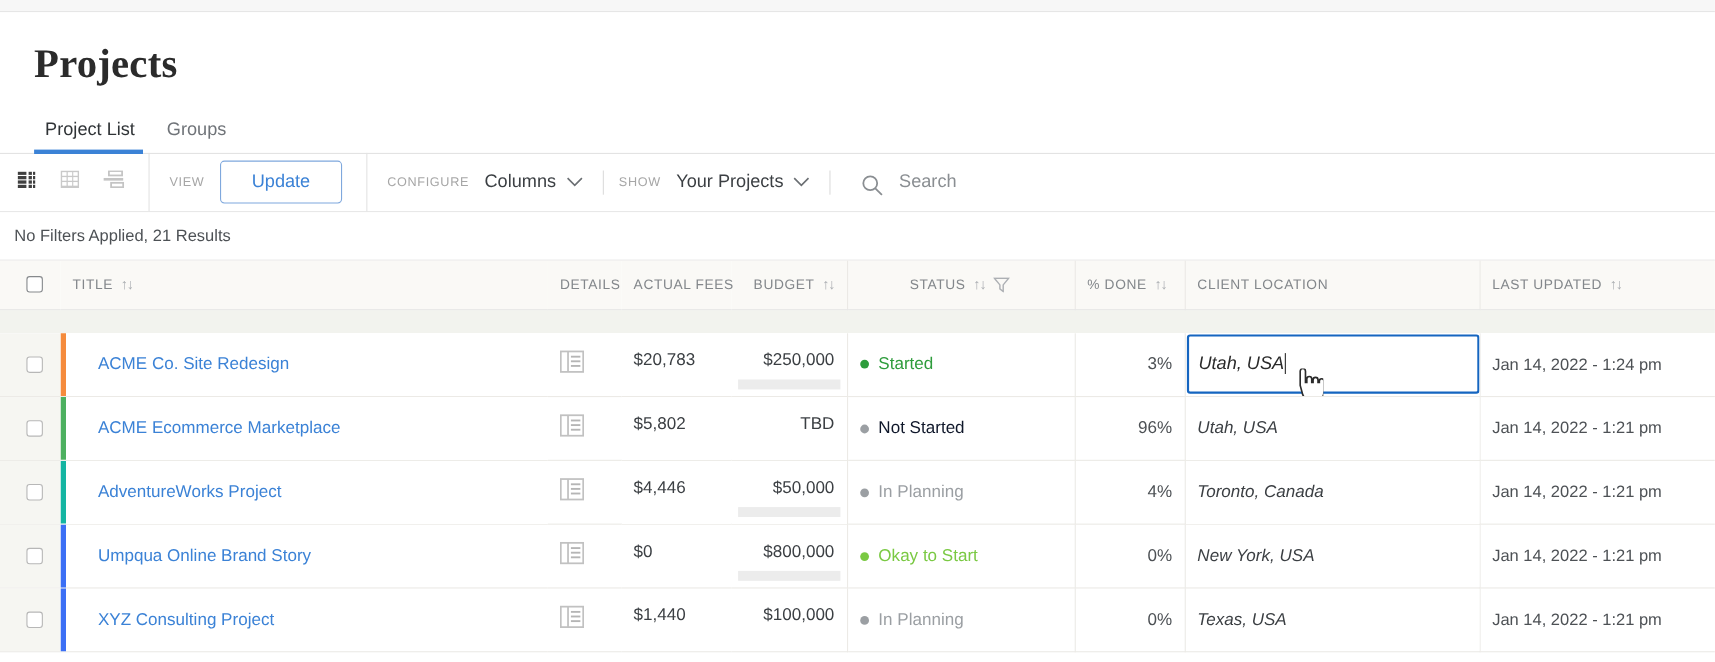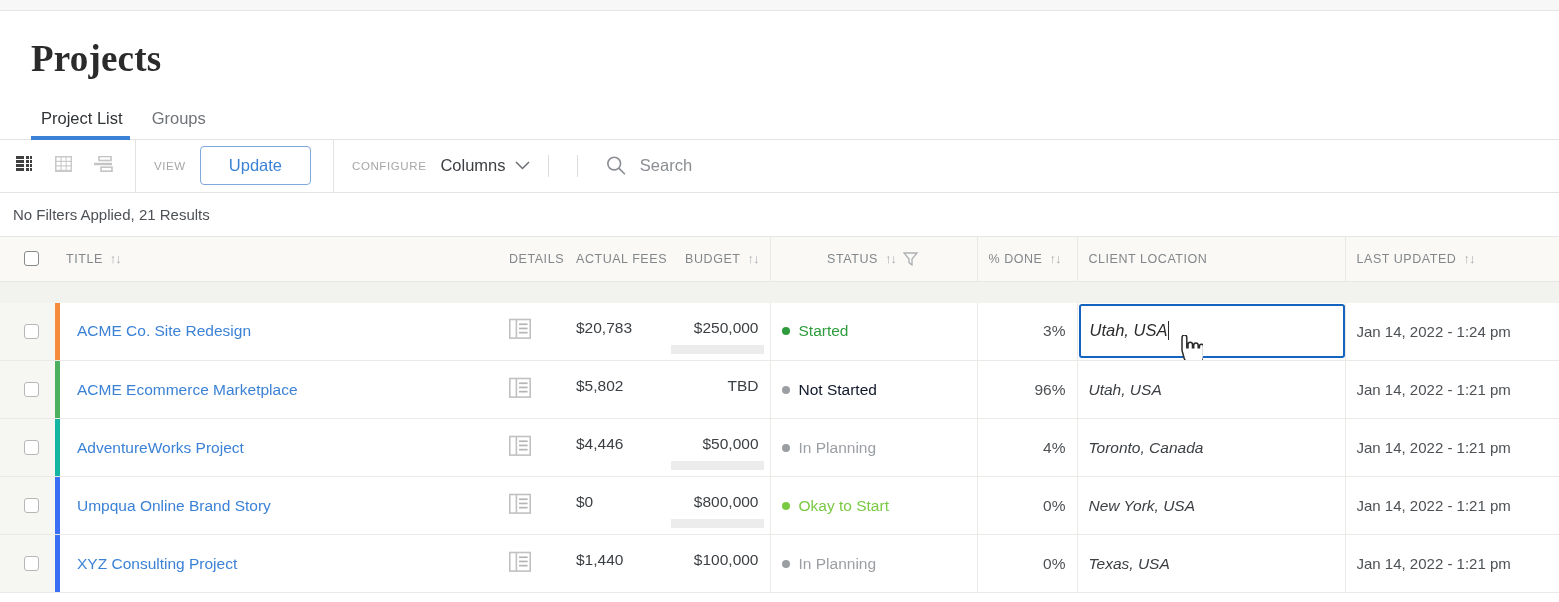--- a/index.html
+++ b/index.html
@@ -111,21 +111,21 @@
     gap: 9px;
     font-size: 16.5px;
     color: #3b3f43;
     cursor: pointer;
     white-space: nowrap;
     padding-right: 4px;
   }
   .chev { display: block; }
   .search-wrap {
     display: flex;
-    align-items: center;
+    align-items: flex-end;
     gap: 14px;
     padding-left: 14px;
     flex: 1;
   }
   .search-input {
     border: none;
     outline: none;
     font-size: 16.5px;
     font-family: "Liberation Sans", sans-serif;
     color: #3b3f43;
@@ -195,21 +195,21 @@
   }
   tbody td.nb { border-right: none; }
   tbody td.cb-col {
     background: #f6f6f2;
     border-right: none;
     padding-left: 24px;
     position: relative;
   }
   tbody td.title-col {
     border-right: none;
-    padding-left: 0;
+    padding-left: 12px;
     position: relative;
   }
   .accent {
     position: absolute;
     left: 0; top: -1px; bottom: -1px;
     width: 5px;
   }
   .title-link {
     color: #3b82d6;
     font-size: 15.5px;
@@ -360,20 +360,29 @@
     <div class="dropdown">
       <span>Columns</span>
       <svg class="chev" width="15" height="9" viewBox="0 0 15 9">
         <path d="M1 1 L7.5 7.5 L14 1" fill="none" stroke="#6b6f73" stroke-width="1.5"></path>
       </svg>
     </div>
   </div>
 
   <div class="tb-sep-short"></div>
 
+  <div class="tb-group">
+    <span class="tb-label" style="padding-left:0">SHOW</span>
+    <div class="dropdown">
+      <span>Your Projects</span>
+      <svg class="chev" width="15" height="9" viewBox="0 0 15 9">
+        <path d="M1 1 L7.5 7.5 L14 1" fill="none" stroke="#6b6f73" stroke-width="1.5"></path>
+      </svg>
+    </div>
+  </div>
 
   <div class="tb-sep-short"></div>
 
   <div class="search-wrap">
     <svg width="21" height="21" viewBox="0 0 21 21">
       <circle cx="8.5" cy="8.5" r="6.6" fill="none" stroke="#8a8e92" stroke-width="1.7"></circle>
       <line x1="13.3" y1="13.3" x2="19.6" y2="19.6" stroke="#8a8e92" stroke-width="1.7"></line>
     </svg>
     <input class="search-input" type="text" placeholder="Search" style="">
   </div>

